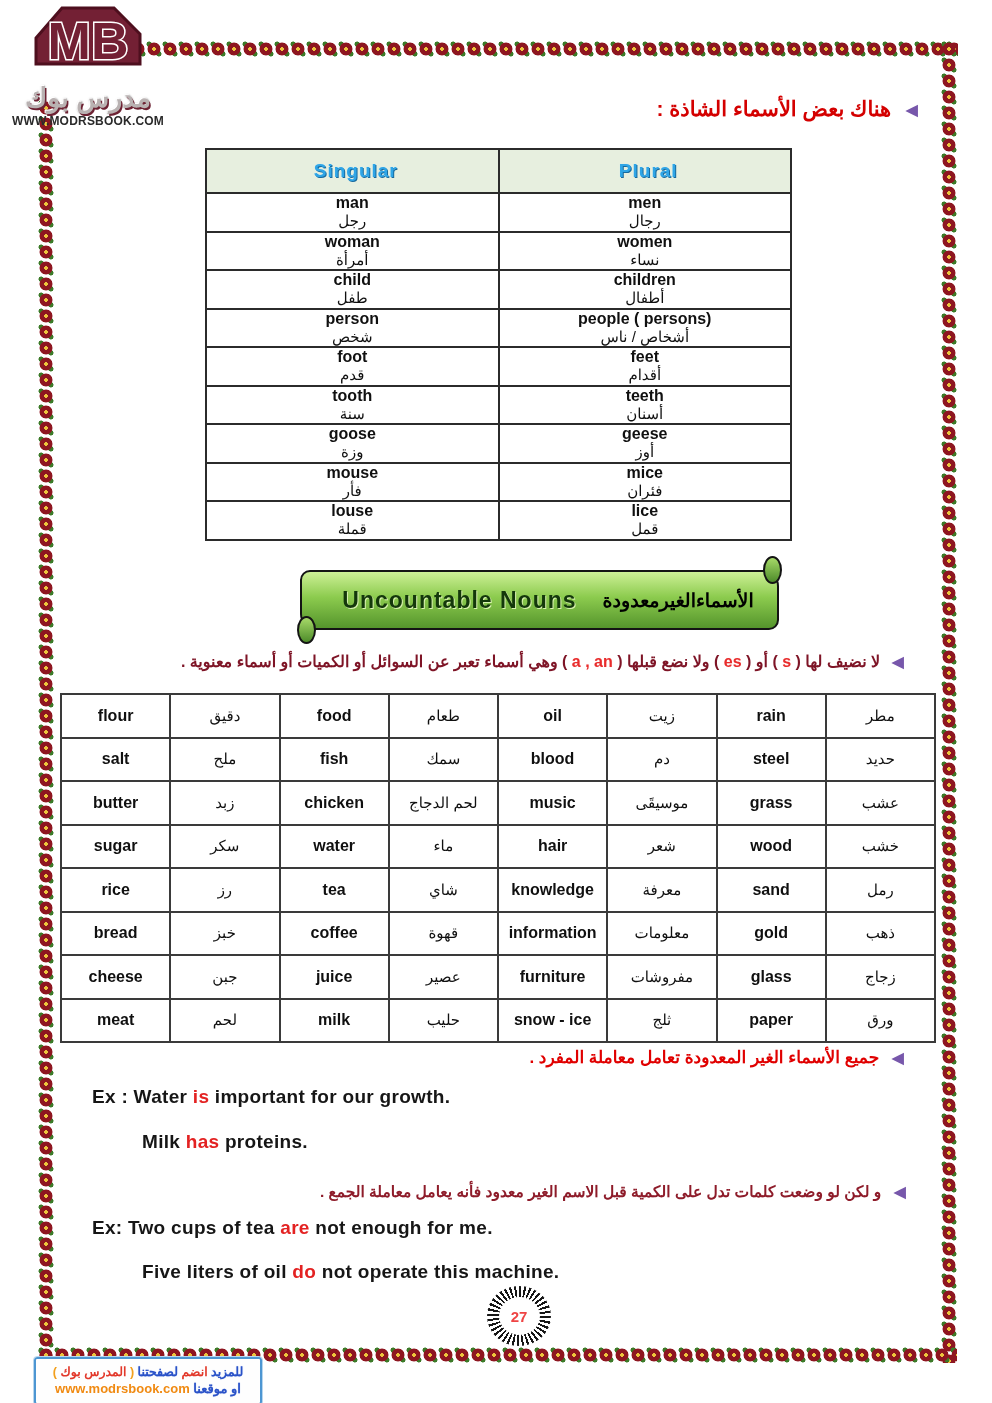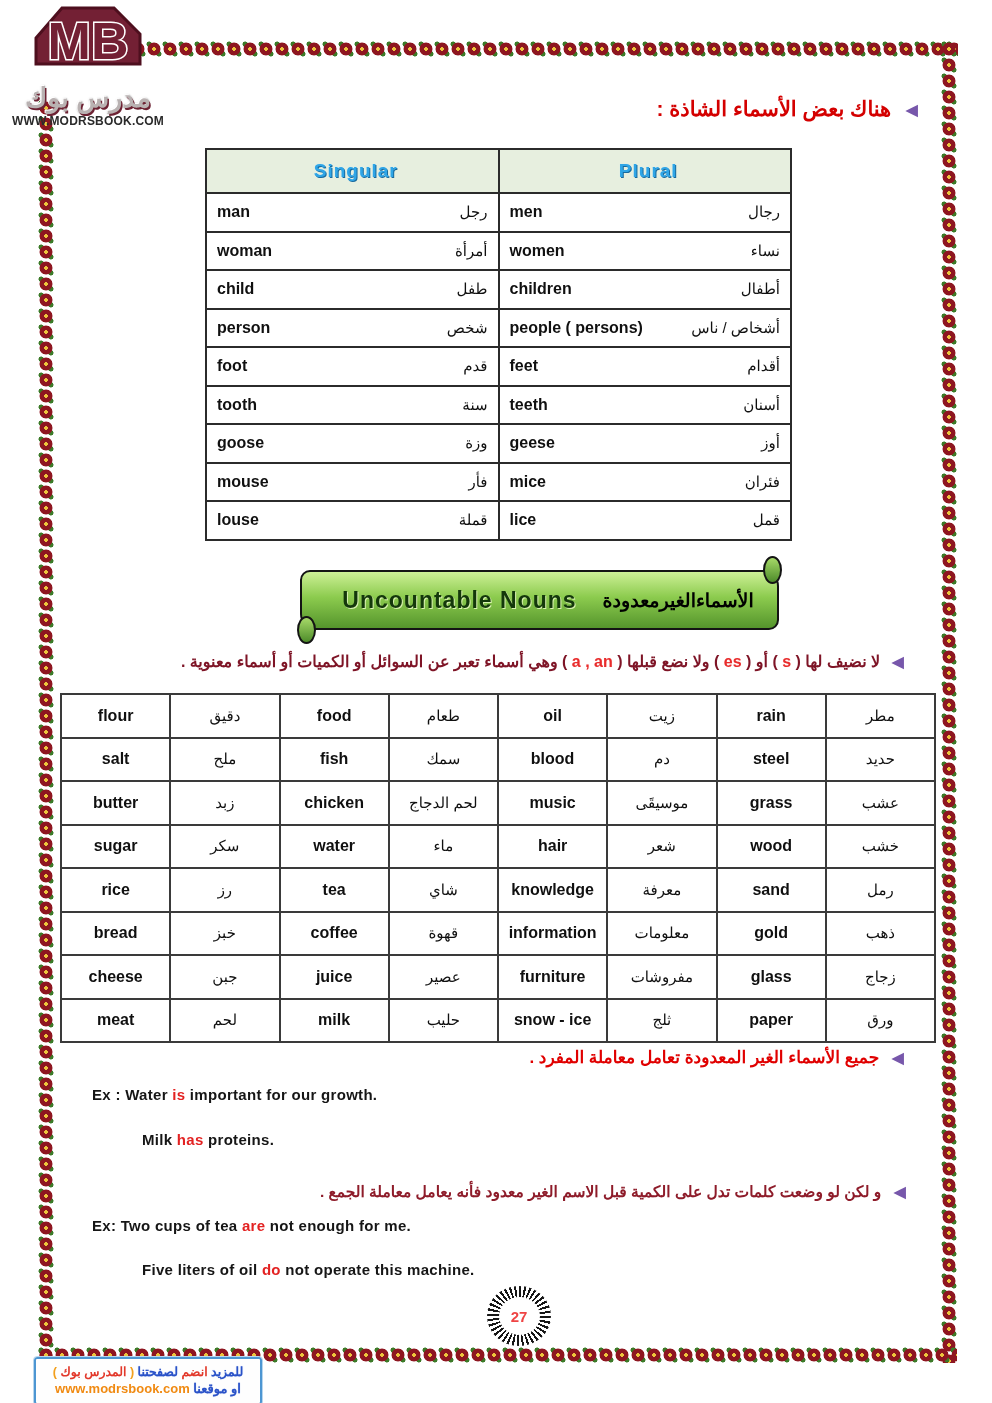--- a/index.html
+++ b/index.html
@@ -34,21 +34,21 @@
   .note1{position:absolute;top:1047px;right:84px;direction:rtl;display:flex;align-items:center;gap:8px;
          font-weight:bold;font-size:17px;color:#e00000;}
   .note2{position:absolute;top:1181px;right:82px;direction:rtl;display:flex;align-items:center;gap:8px;
          font-weight:bold;font-size:15.5px;color:#8e1c2a;}
 
   
   .t1{position:absolute;left:205px;top:148px;width:587px;border-collapse:collapse;table-layout:fixed;}
   .t1 th{background:#e7efdf;border:2px solid #2b2b2b;height:40px;font-size:19px;font-weight:bold;
          color:#2fa5e6;letter-spacing:1px;text-shadow:1px 1px 0 #186a9e,0 0 1px #bfe6f8;padding-left:8px;}
   .t1 td{border:2px solid #2b2b2b;height:36.5px;padding:0 10px;}
-  .pair{display:flex;justify-content:space-between;align-items:center;gap:6px;}
+  .pair{display:flex;justify-content:space-between;align-items:center;flex-direction:column;}
   .en{font-weight:bold;font-size:16px;color:#101010;white-space:nowrap;}
   .ar{font-size:15px;color:#101010;direction:rtl;white-space:nowrap;}
 
   
   .banner{position:absolute;left:300px;top:570px;width:458px;height:56px;
           background:linear-gradient(180deg,#cdf096 0%,#8ccb4e 45%,#55952c 100%);
           border:2.5px solid #141414;border-radius:10px 16px 10px 16px;
           display:flex;align-items:center;justify-content:center;gap:26px;padding-left:17px;}
   .banner .bt-en{font-size:23px;font-weight:bold;color:#14380b;letter-spacing:1px;text-shadow:1px 1px 0 #d9f2b0;}
   .banner .bt-ar{font-size:19px;font-weight:bold;color:#000;direction:rtl;}
@@ -57,21 +57,21 @@
   .curl.tr{right:-5px;top:-16px;}
   .curl.bl{left:-5px;bottom:-16px;}
 
   
   .t2{position:absolute;left:60px;top:693px;width:876px;height:350px;border-collapse:collapse;table-layout:fixed;}
   .t2 td{border:2px solid #3a3a3a;height:39px;text-align:center;vertical-align:middle;}
   .t2 td.en{font-size:16px;font-weight:bold;}
   .t2 td.ar{font-size:15px;font-weight:normal;direction:rtl;}
 
   
-  .ex{position:absolute;font-weight:bold;font-size:15px;color:#161616;letter-spacing:.3px;white-space:nowrap;}
+  .ex{position:absolute;font-weight:bold;font-size:19px;color:#161616;letter-spacing:.3px;white-space:nowrap;}
   .ex .red{color:#e32222;}
   #ex1{left:92px;top:1086px;} #ex2{left:142px;top:1131px;}
   #ex3{left:92px;top:1217px;} #ex4{left:142px;top:1261px;}
 
   
   .badge{position:absolute;left:487px;top:1286px;width:64px;height:60px;border-radius:50%;
          background:repeating-conic-gradient(#161616 0deg 4.5deg,#ffffff 4.5deg 10deg);
          display:flex;align-items:center;justify-content:center;}
   .badge-inner{width:41px;height:38px;background:#fff;border-radius:50%;
                display:flex;align-items:center;justify-content:center;

